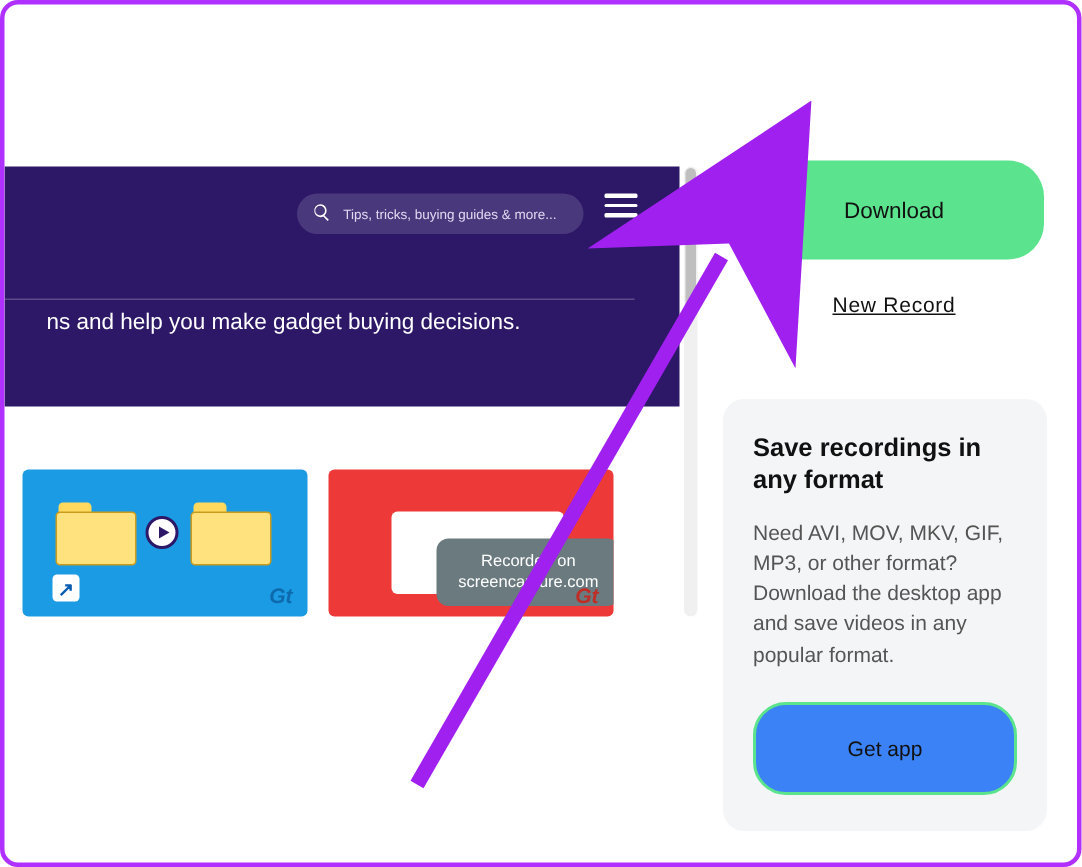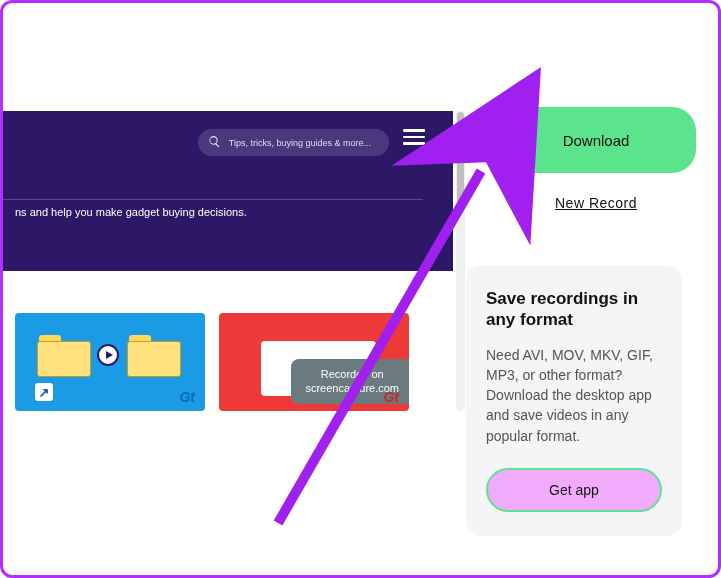--- a/index.html
+++ b/index.html
@@ -47,22 +47,22 @@
       cursor: pointer;
     }
     .hamburger span {
       width: 22px;
       height: 2.5px;
       background: #fff;
       border-radius: 1px;
     }
     .tagline {
       color: #fff;
-      font-size: 11px;
-      padding-left: 12px;
+      font-size: 15px;
+      padding-left: 28px;
       margin-top: 50px;
     }
     .header-divider {
       position: absolute;
       top: 88px;
       left: 0;
       right: 30px;
       height: 1px;
       background: rgba(255,255,255,0.22);
     }
@@ -217,21 +217,21 @@
       font-size: 14px;
       color: #111;
       text-decoration: underline;
       background: none;
       border: none;
       cursor: pointer;
       letter-spacing:0.5px;
     }
     .promo-card {
       position: absolute;
-      right: 36px;
+      right: 20px;
       top: 263px;
       width: 216px;
       background: #f4f5f6;
       border-radius: 14px;
       padding: 22px 20px 24px;
     }
     .promo-title {
       font-size: 17px;
       font-weight: 700;
       color: #111;
@@ -239,23 +239,23 @@
       margin-bottom: 14px;
     }
     .promo-desc {
       font-size: 14px;
       color: #555;
       line-height: 1.45;
       margin-bottom: 22px;
     }
     .get-app-btn {
       width: 100%;
-      height: 44px;
+      height: 62px;
       border: 2.5px solid #5be48d;
-      background: #f0abfc;
+      background: #3b82f6;
       border-radius: 22px;
       font-size: 14px;
       color: #111;
       cursor: pointer;
     }
     .big-arrow {
       position: absolute;
       pointer-events: none;
       z-index: 50;
     }

